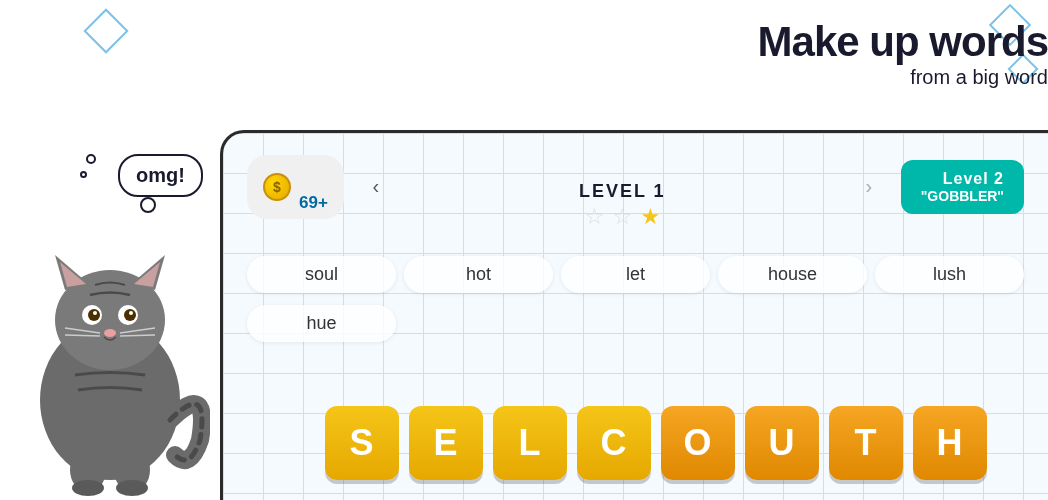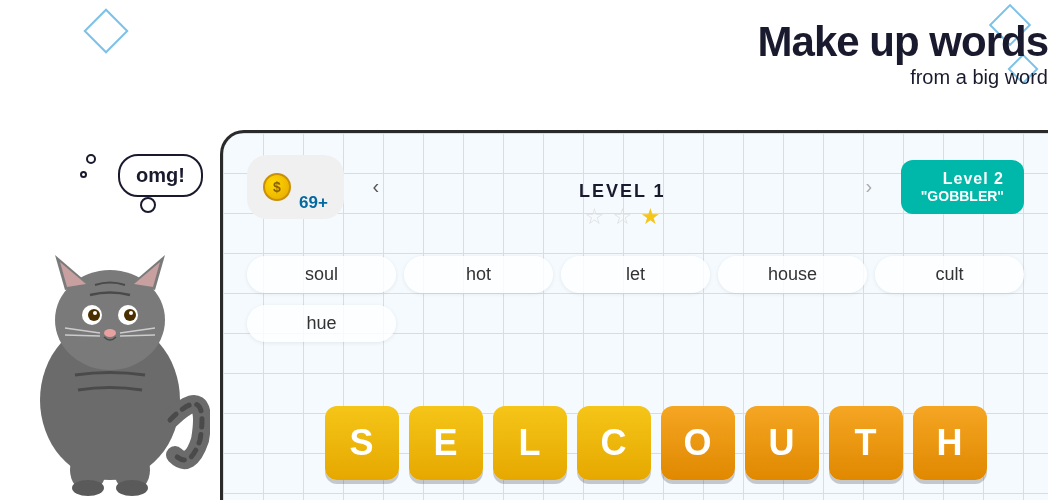--- a/index.html
+++ b/index.html
@@ -355,21 +355,21 @@
       <div class="level-next-label">Level 2</div>
       <div class="level-next-name">"GOBBLER"</div>
     </div>
   </div>
 
   <div class="word-grid">
     <div class="word-pill">soul</div>
     <div class="word-pill">hot</div>
     <div class="word-pill">let</div>
     <div class="word-pill">house</div>
-    <div class="word-pill">cult</div>
+    <div class="word-pill">lush</div>
     <div class="word-pill">hue</div>
   </div>
 
   <div class="letter-row">
     <div class="letter-tile gold">S</div>
     <div class="letter-tile gold">E</div>
     <div class="letter-tile gold">L</div>
     <div class="letter-tile gold">C</div>
     <div class="letter-tile orange">O</div>
     <div class="letter-tile orange">U</div>

